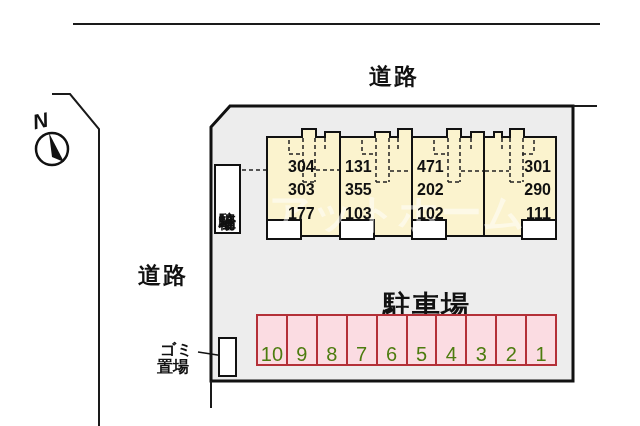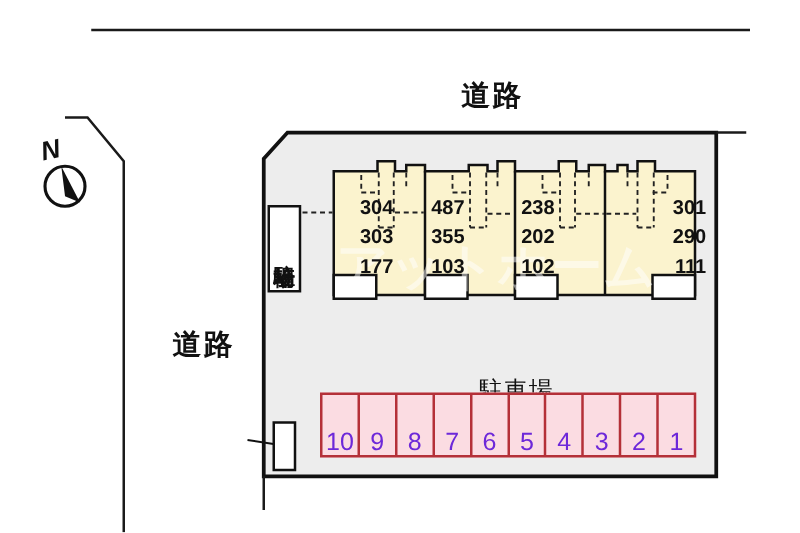--- a/index.html
+++ b/index.html
@@ -4,46 +4,46 @@
 <style>
   html,body{margin:0;padding:0;background:#ffffff;}
   .stage{
     position:relative;width:640px;height:426px;background:#ffffff;overflow:hidden;
     font-family:"Liberation Sans","DejaVu Sans",sans-serif;color:#111;
   }
   .stage svg{position:absolute;left:0;top:0;}
   .lbl{position:absolute;white-space:nowrap;color:#111;}
   .road-top{left:369px;top:61px;font-size:23px;font-weight:bold;letter-spacing:2px;}
   .road-left{left:138px;top:260px;font-size:23px;font-weight:bold;letter-spacing:2px;}
-  .parking-title{left:383px;top:299px;font-size:19px;font-weight:normal;letter-spacing:1px;}
+  .parking-title{left:383px;top:287px;font-size:28px;font-weight:bold;letter-spacing:1px;}
   .n-label{left:33px;top:109px;font-size:21px;font-weight:bold;font-style:italic;transform:rotate(-12deg);}
   .bicycle-box{
     position:absolute;left:214px;top:164px;width:27px;height:70px;box-sizing:border-box;
     background:#ffffff;border:2px solid #111;display:flex;align-items:center;justify-content:center;
   }
   .bicycle-box span{
     writing-mode:vertical-rl;text-orientation:upright;font-size:17px;font-weight:bold;
     letter-spacing:1px;line-height:1;
   }
   .garbage-label{left:157px;top:341px;font-size:16px;font-weight:bold;line-height:17px;text-align:left;}
   .garbage-label .l1{display:block;margin-left:3px;}
   .garbage-label .l2{display:block;}
   .room{position:absolute;font-size:16px;font-weight:bold;line-height:16px;height:16px;}
   .room.u0{left:288px;}
   .room.u1{left:345px;}
   .room.u2{left:417px;}
-  .room.u3{left:484px;width:67px;text-align:right;margin-left:14px;}
+  .room.u3{left:484px;width:67px;text-align:right;}
   .r3{top:159px;} .r2{top:182px;} .r1{top:206px;}
   .parking-row{
     position:absolute;left:256px;top:314px;width:301px;height:52px;box-sizing:border-box;
     background:#FBDCE2;border:2px solid #B43038;display:flex;
   }
   .parking-cell{
     flex:1;display:flex;align-items:flex-end;justify-content:center;
-    border-right:2px solid #B43038;font-size:20px;line-height:1;color:#6d28d9;
+    border-right:2px solid #B43038;font-size:20px;line-height:1;color:#4d7c0f;
     padding-bottom:0px;
   }
   .parking-cell:last-child{border-right:none;}
   .watermark{
     left:269px;top:186px;font-size:41px;font-weight:bold;color:rgba(255,255,255,0.5);
     letter-spacing:1px;pointer-events:none;font-family:Liberation Mono, monospace;
   }
 </style>
 </head>
 <body>
@@ -99,28 +99,32 @@
 
   <div class="lbl road-top">道路</div>
   <div class="lbl road-left">道路</div>
   <div class="lbl n-label">N</div>
   <div class="lbl parking-title">駐車場</div>
 
   <div class="bicycle-box">
     <span>駐輪場</span>
   </div>
 
+  <div class="lbl garbage-label">
+    <span class="l1">ゴミ</span>
+    <span class="l2">置場</span>
+  </div>
 
   <span class="lbl room u0 r3">304</span>
   <span class="lbl room u0 r2">303</span>
   <span class="lbl room u0 r1">177</span>
-  <span class="lbl room u1 r3">487</span>
+  <span class="lbl room u1 r3">131</span>
   <span class="lbl room u1 r2">355</span>
   <span class="lbl room u1 r1">103</span>
-  <span class="lbl room u2 r3">238</span>
+  <span class="lbl room u2 r3">471</span>
   <span class="lbl room u2 r2">202</span>
   <span class="lbl room u2 r1">102</span>
   <span class="lbl room u3 r3">301</span>
   <span class="lbl room u3 r2">290</span>
   <span class="lbl room u3 r1">111</span>
 
   <div class="parking-row">
     <div class="parking-cell">
         <span>10</span>
       </div>

